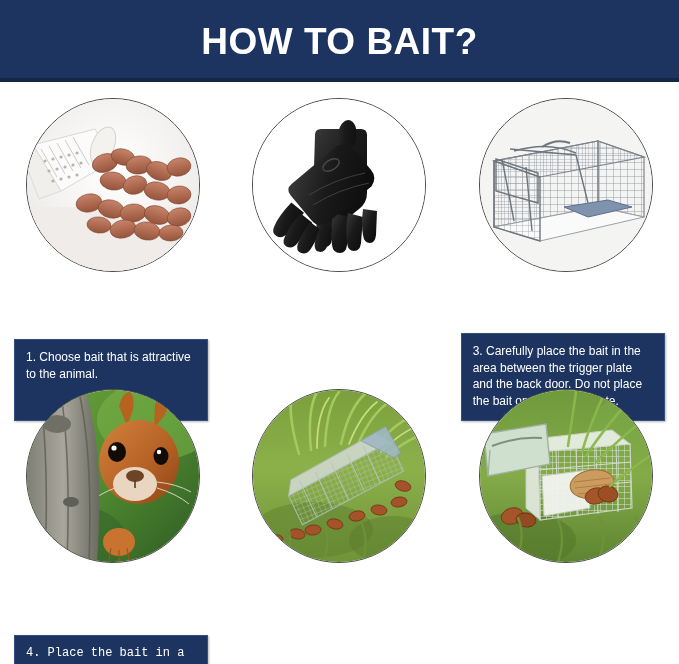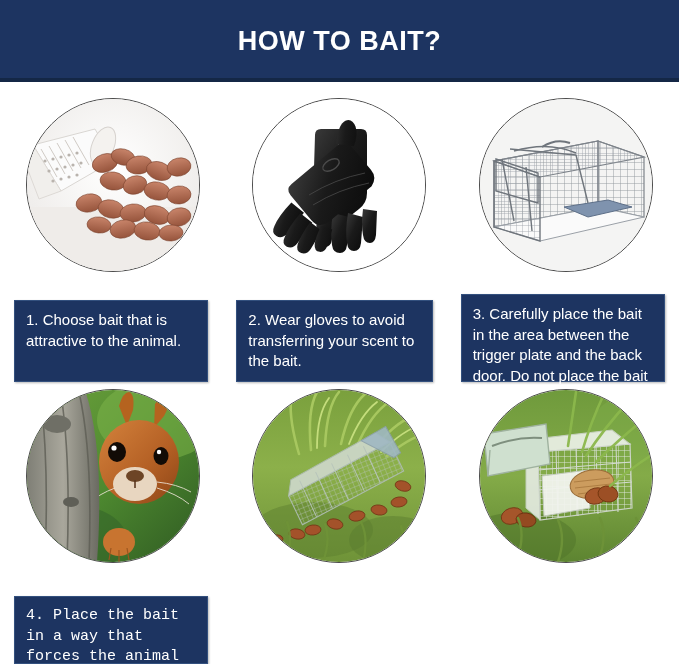--- a/index.html
+++ b/index.html
@@ -17,21 +17,21 @@
     position:absolute;left:0;top:0;width:679px;height:82px;
     background:#1d3461;
     display:flex;align-items:center;justify-content:center;
     box-sizing:border-box;
   }
   .header-rule{
     position:absolute;left:0;top:78px;width:679px;height:4px;background:#142746;
   }
   .header-title{
     color:#ffffff;
-    font-size:27px;
+    font-size:37px;
     font-weight:bold;
     letter-spacing:0.5px;
     text-align:center;
     margin:0;
     line-height:1;
   }
 
   
   .grid{
     position:absolute;left:0;top:82px;width:679px;height:582px;
@@ -53,28 +53,29 @@
     overflow:hidden;position:relative;
     background:#f2f2f2;
     flex:0 0 auto;
   }
   .photo > svg{display:block;width:172px;height:172px;}
 
   
   .caption{
     background:#1d3461;
     color:#ffffff;
-    font-size:15px;
+    font-size:12px;
     line-height:1.38;
     box-sizing:border-box;
     padding:9px 10px 9px 11px;
     border:1px solid #33507e;
     box-shadow:1px 1px 2px rgba(0,0,0,0.28);
     position:absolute;
     text-align:left;
+    margin-top:39px;
   }
   
   .cell-1 .caption{left:14px;right:18px;top:218px;height:82px;}
   .cell-2 .caption{left:10px;right:20px;top:218px;height:82px;}
   .cell-3 .caption{left:8px;right:14px;top:212px;height:88px;}
   
   .cell-4 .caption{left:14px;right:18px;top:223px;height:68px;font-family:Liberation Mono, monospace;}
   .cell-5 .caption{left:10px;right:20px;top:223px;height:68px;}
   .cell-6 .caption{left:8px;right:14px;top:209px;height:82px;}
 </style>
@@ -189,21 +190,20 @@
             <path d="M48 105 q-12 5 -17 10 q-5 5 -1 9 q4 4 10 0 l14 -9 Z"></path>
             <path d="M112 52 q14 -14 22 -12 q7 2 4 11 q-3 8 -14 14 Z"></path>
           </g>
           <g stroke="#4f4f4f" stroke-width="1" fill="none" opacity="0.75">
             <path d="M56 96 q26 -16 56 -22"></path>
             <path d="M60 106 q26 -16 56 -22"></path>
           </g>
           <ellipse cx="78" cy="66" rx="9" ry="5" transform="rotate(-30 78 66)" fill="none" stroke="#4a4a4a" stroke-width="1.4"></ellipse>
         </svg>
       </div>
-      <div class="caption">2. Wear gloves to avoid transferring your scent to the bait.</div>
     </div>
 
     <div class="cell cell-3">
       <div class="photo">
         <svg viewBox="0 0 172 172" xmlns="http://www.w3.org/2000/svg">
           <defs>
             <pattern id="mesh" width="7" height="7" patternUnits="userSpaceOnUse">
               <path d="M7 0 L0 0 L0 7" fill="none" stroke="#8e949b" stroke-width="0.9"></path>
             </pattern>
             <pattern id="mesh2" width="6" height="6" patternUnits="userSpaceOnUse">

